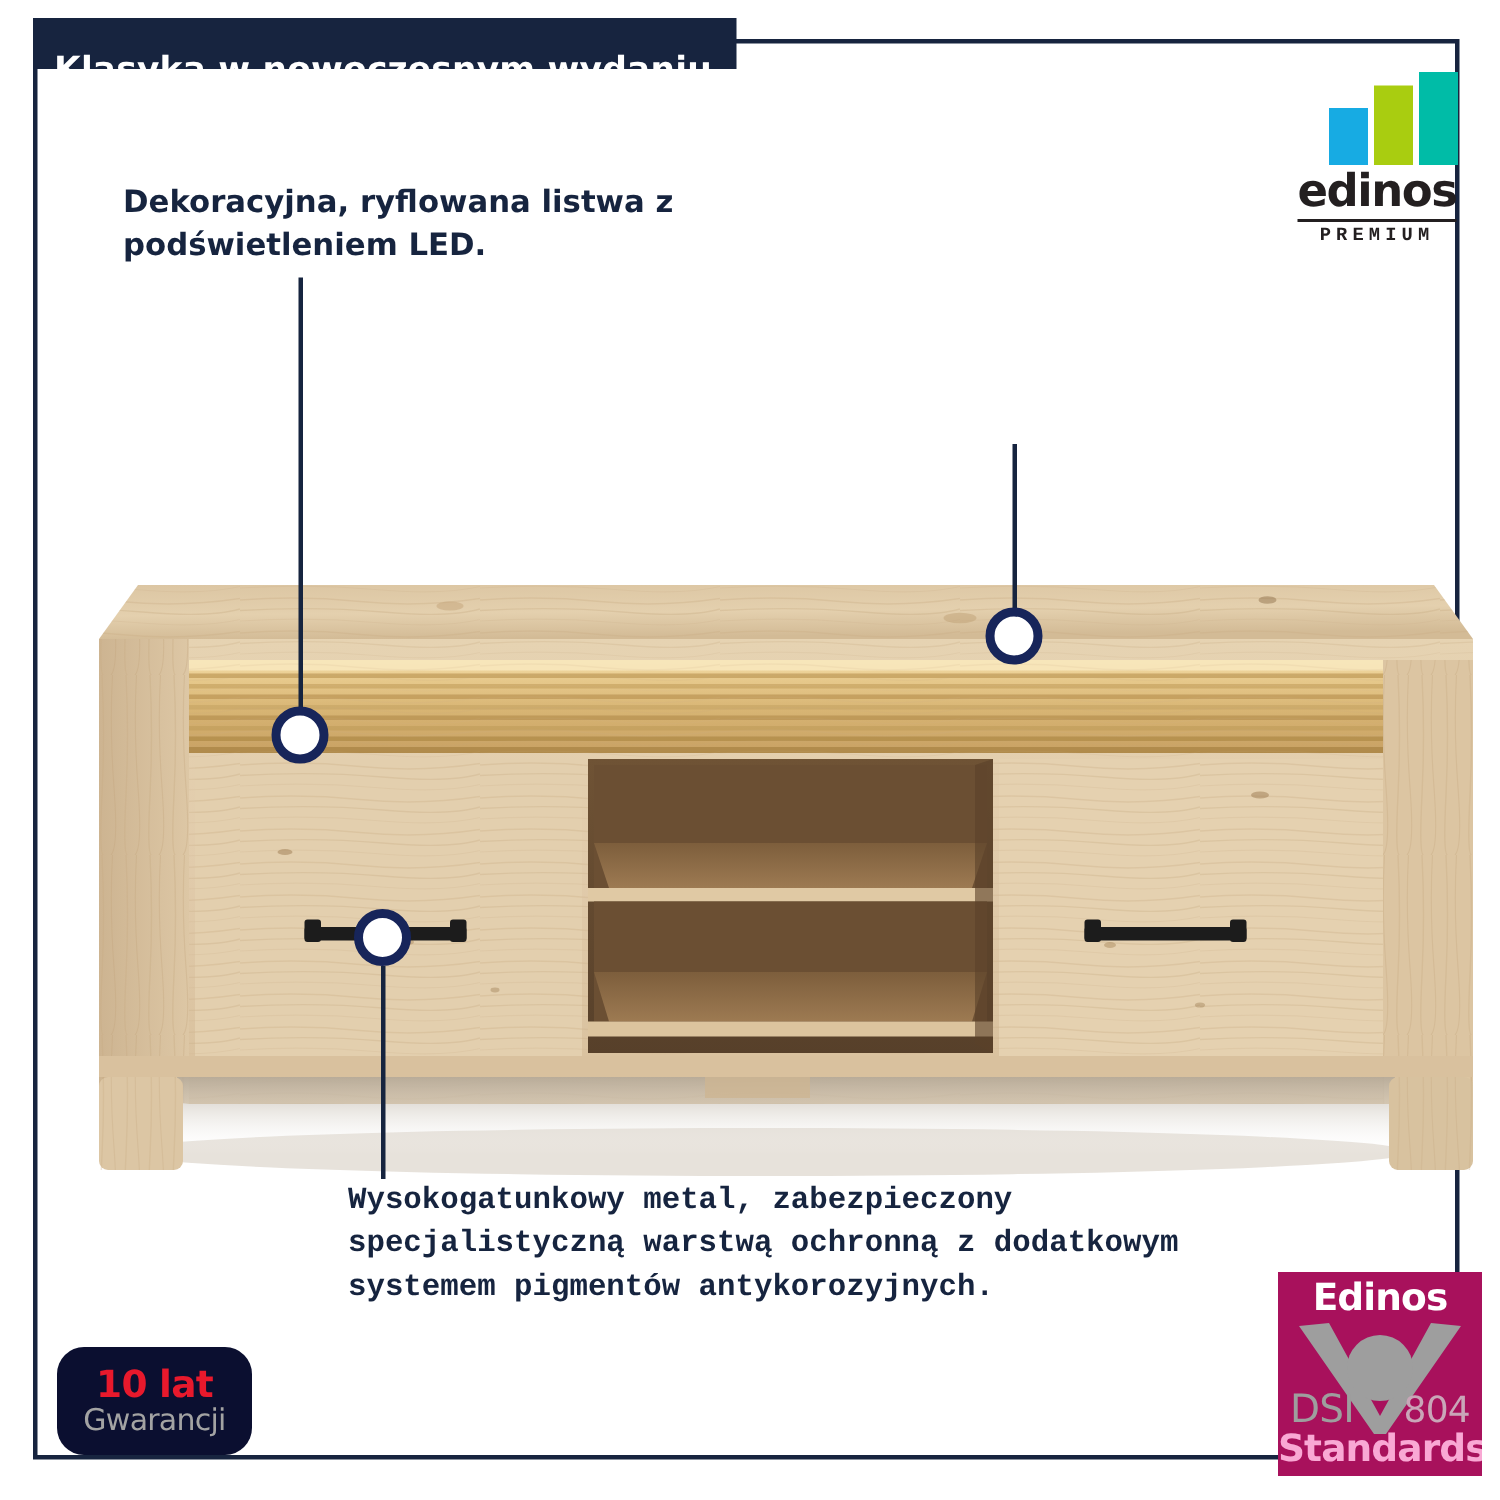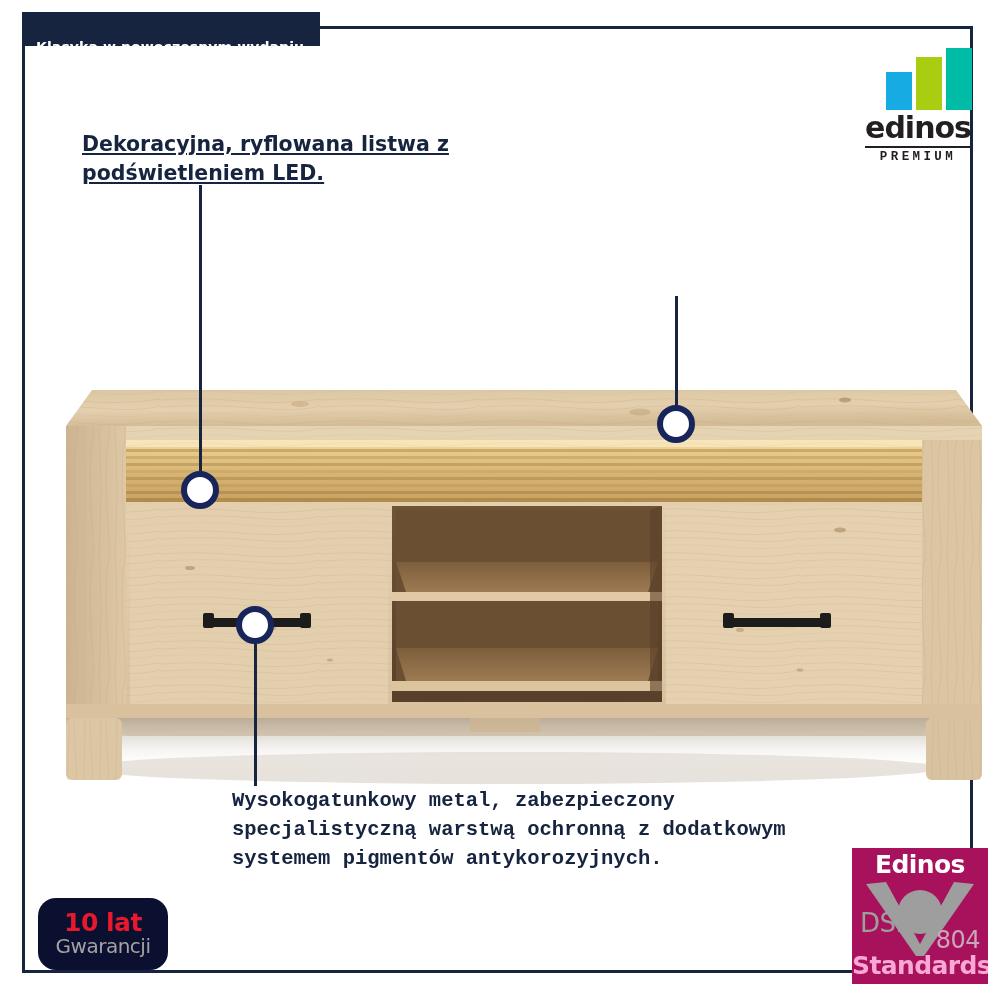--- a/index.html
+++ b/index.html
@@ -27,21 +27,21 @@
     position:absolute;
     left:22px; top:12px;
     height:34px;
     padding:0 16px 0 14px;
     background:#17243f;
     display:flex; align-items:center;
     z-index:6;
   }
   .header-badge .title {
     color:#ffffff;
-    font-size:14px;
+    font-size:23px;
     font-weight:bold;
     letter-spacing:0.1px;
     white-space:nowrap;
     margin-top:36px;
   }
 
   
   .logo {
     position:absolute;
     left:862px; top:48px;
@@ -74,21 +74,21 @@
 
   
   .callout {
     position:absolute;
     color:#16243f;
     font-weight:bold;
     font-size:20.5px;
     line-height:1.42;
     z-index:5;
   }
-  .callout-1 { left:82px;  top:130px; width:400px;text-decoration:underline; }
+  .callout-1 { left:82px;  top:120px; width:400px; }
   .callout-2 { left:536px; top:168px; width:400px; }
   .callout-3 { left:232px; top:786px; width:560px;font-family:Liberation Mono, monospace; }
 
   
   .leader {
     position:absolute;
     width:2.5px;
     background:#16243f;
     z-index:4;
   }
@@ -142,21 +142,21 @@
   .dsi-top {
     position:absolute; top:2px; left:0; right:0;
     text-align:center;
     color:#ffffff;
     font-size:25px;
     font-weight:bold;
     letter-spacing:-0.6px;
   }
   .dsi-v { position:absolute; left:0; top:30px; width:136px; height:80px; }
   .dsi-dsi {
-    position:absolute; left:8px; top:60px;
+    position:absolute; left:8px; top:77px;
     color:#9e9e9e;
     font-size:26px;
     font-weight:normal;
     letter-spacing:-0.5px;
   }
   .dsi-num {
     position:absolute; right:8px; top:78px;
     color:#c9a6b8;
     font-size:24px;
     font-weight:normal;

